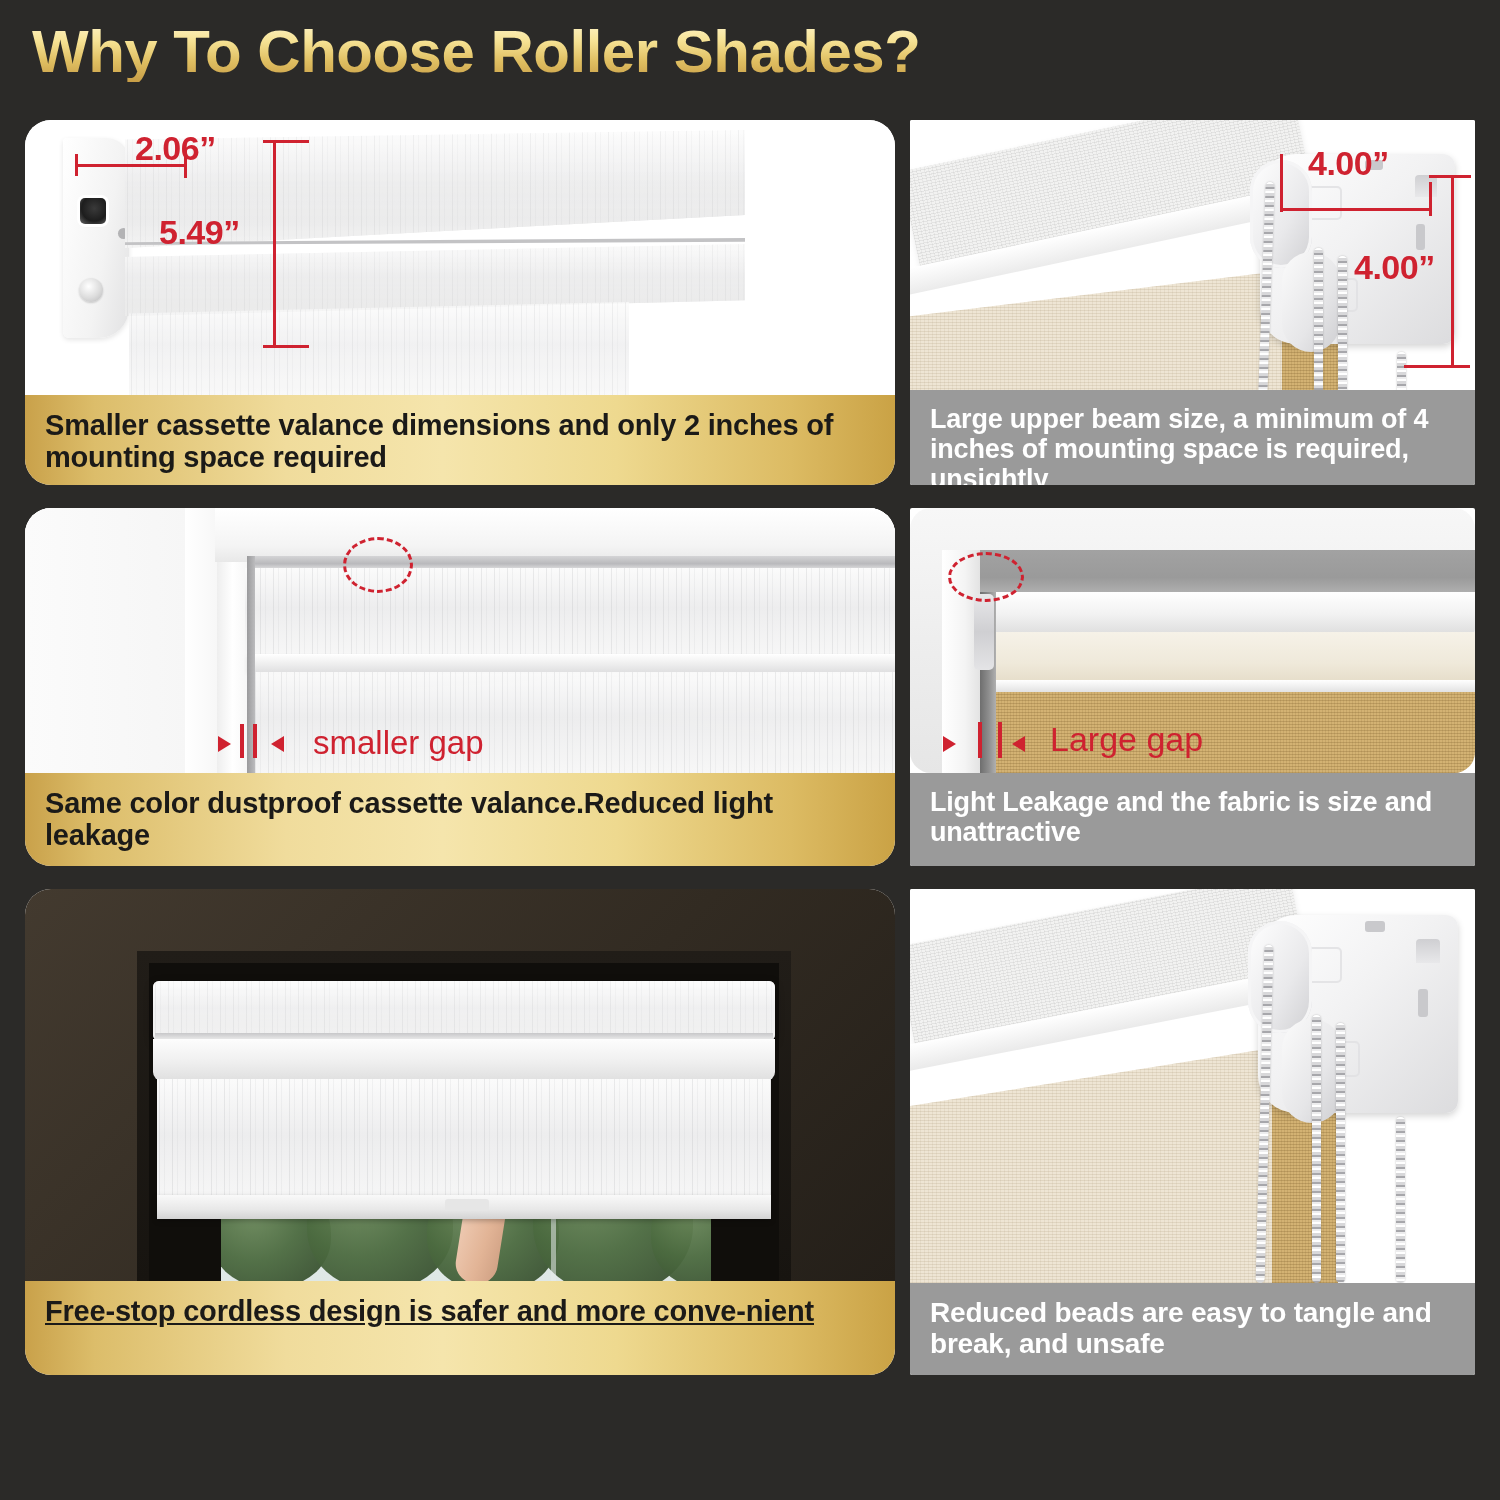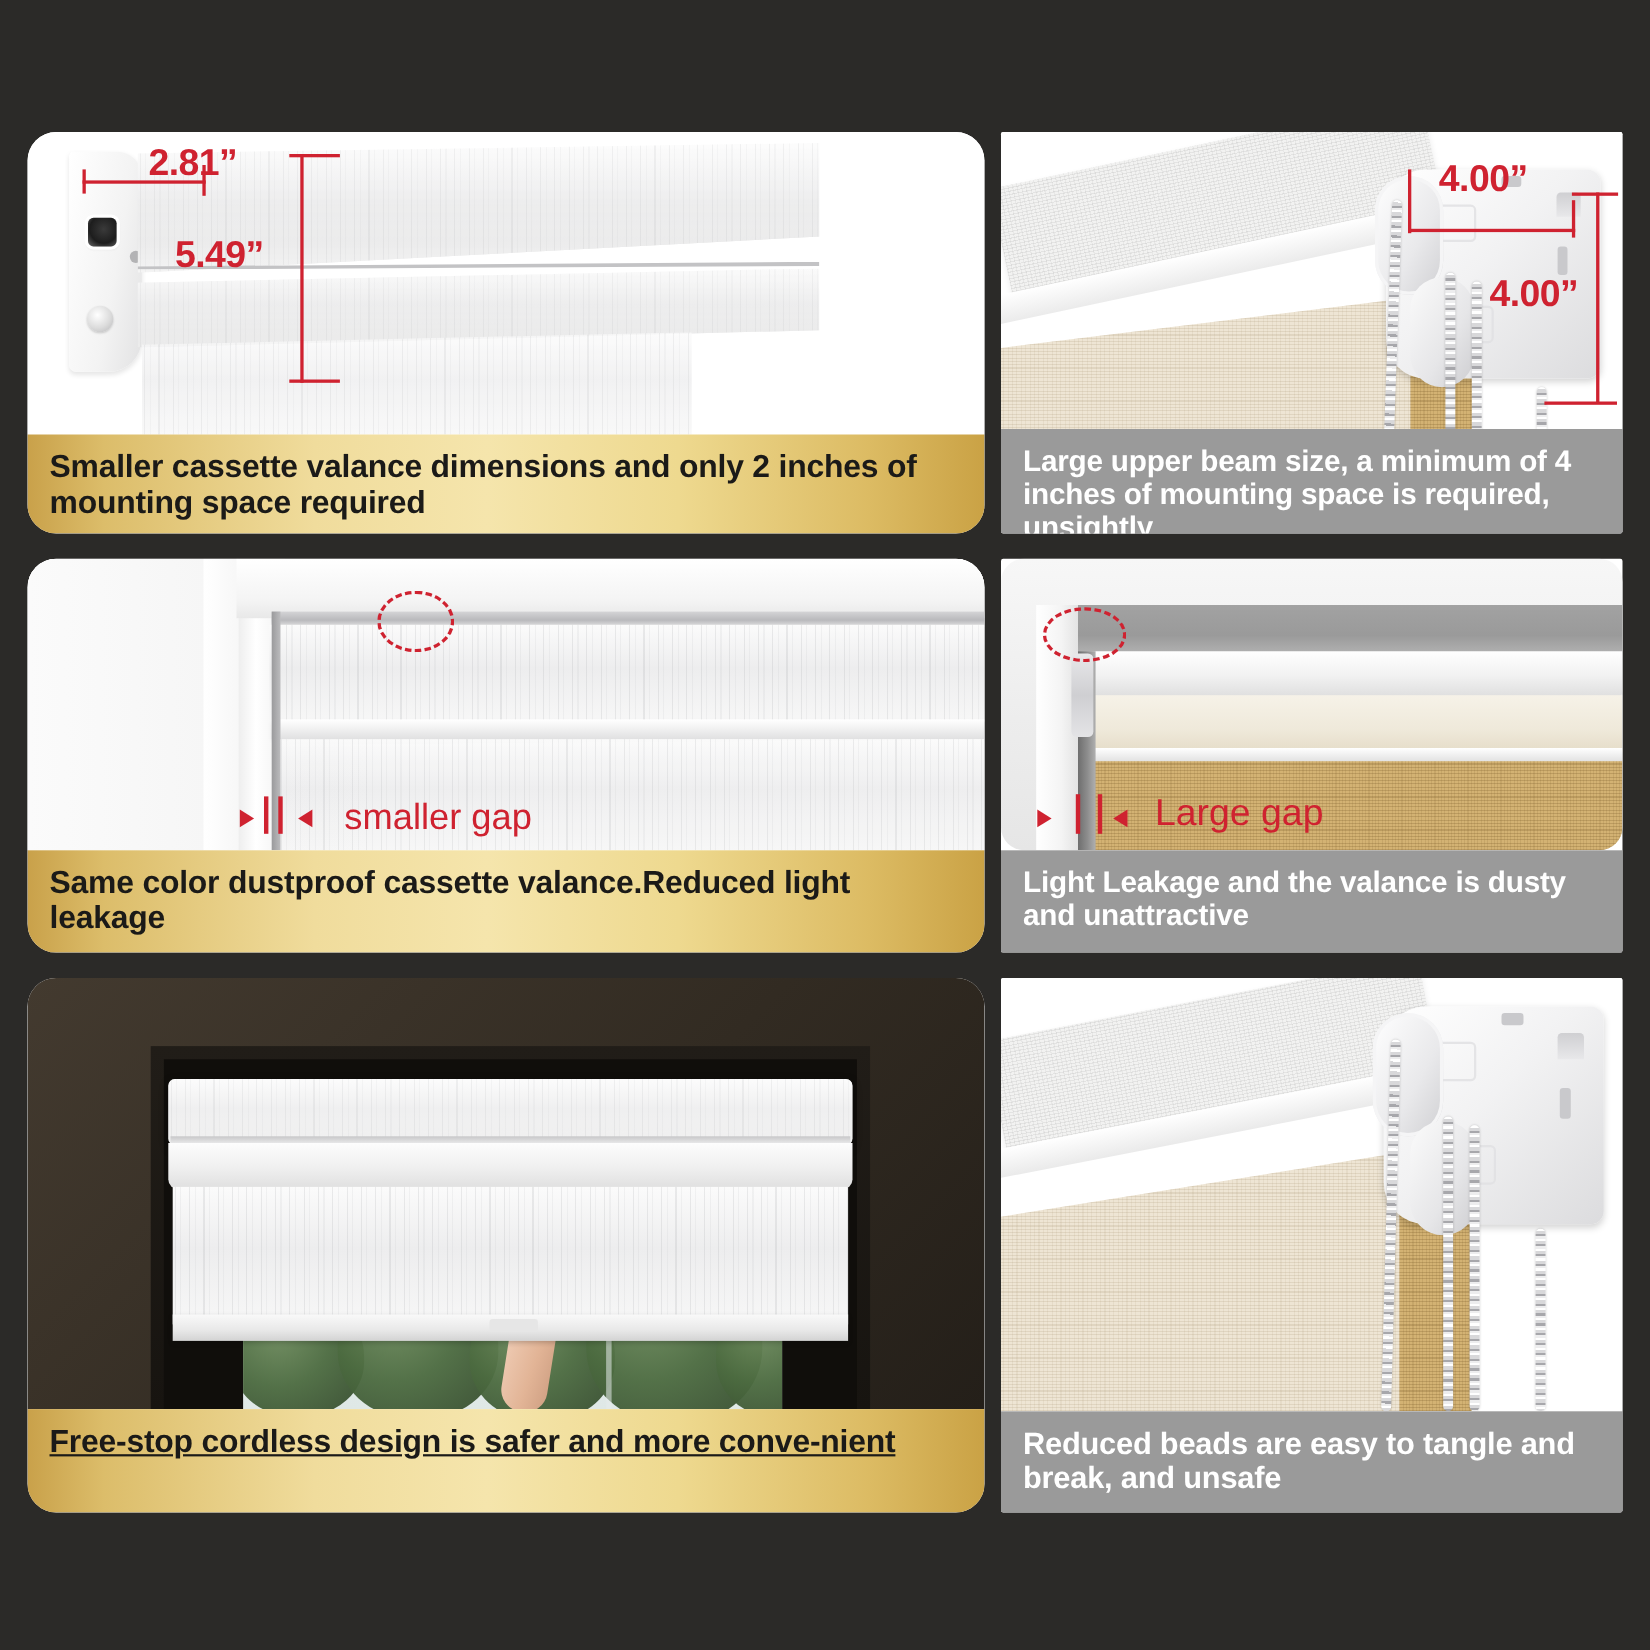--- a/index.html
+++ b/index.html
@@ -185,20 +185,21 @@
     position: absolute;
     background: #c9c9cc;
     border-radius: 3px;
   }
 </style>
 </head>
 <body>
 
 <div id="page">
 
+  <div id="title">Why To Choose Roller Shades?</div>
 
   <div class="panel left" style="left:25px; top:120px; width:870px; height:365px;">
 
     <div class="photo" style="height:275px; background:#fff;">
       <div class="scene">
 
         <div class="cass-body" style="left:38px; top:18px; width:66px; height:200px;
                     border-radius:4px 22px 30px 6px;
                     background:linear-gradient(100deg,#ffffff 0%,#f3f3f3 60%,#e2e2e3 100%);"></div>
 
@@ -233,21 +234,21 @@
                     clip-path: polygon(0 12%, 100% 0%, 100% 100%, 0 100%); opacity:.75;"></div>
 
         <div class="mline v" style="left:248px; top:20px; height:208px;"></div>
         <div class="mline h" style="left:238px; top:20px; width:46px;"></div>
         <div class="mline h" style="left:238px; top:225px; width:46px;"></div>
         <div class="mlabel" style="left:134px; top:93px; font-size:34px;">5.49”</div>
 
         <div class="mline h" style="left:50px; top:44px; width:112px;"></div>
         <div class="mline v" style="left:50px; top:34px; height:22px;"></div>
         <div class="mline v" style="left:159px; top:30px; height:28px;"></div>
-        <div class="mlabel" style="left:110px; top:9px; font-size:34px;">2.81”</div>
+        <div class="mlabel" style="left:110px; top:9px; font-size:34px;">2.06”</div>
       </div>
     </div>
 
     <div class="caption gold tall" style="height:90px; font-size:29px;">Smaller cassette valance dimensions and only 2 inches of mounting space required</div>
   </div>
 
   <div class="panel right" style="left:910px; top:120px; width:565px; height:365px;">
 
     <div class="photo" style="height:270px; background:#fff;text-align:right;">
       <div class="scene">
@@ -383,21 +384,21 @@
         <div class="dashed-circle" style="left:38px; top:44px; width:76px; height:50px;"></div>
 
         <div class="arrow-r" style="left:33px; top:228px;"></div>
         <div class="gap-bar" style="left:68px; top:214px; height:36px;"></div>
         <div class="gap-bar" style="left:88px; top:214px; height:36px;"></div>
         <div class="arrow-l" style="left:102px; top:228px;"></div>
         <div class="gap-label" style="left:140px; top:212px; font-size:34px;">Large gap</div>
       </div>
     </div>
 
-    <div class="caption gray" style="height:93px; font-size:27px; padding-top:14px;">Light Leakage and the valance is dusty and unattractive</div>
+    <div class="caption gray" style="height:93px; font-size:27px; padding-top:14px;">Light Leakage and the fabric is size and unattractive</div>
   </div>
 
   <div class="panel left" style="left:25px; top:889px; width:870px; height:486px;">
 
     <div class="photo" style="height:392px;">
       <div class="scene room-bg">
 
         <div style="position:absolute; left:112px; top:62px; width:654px; height:330px;
                     background:linear-gradient(180deg,#211d18 0%,#171410 100%);"></div>
 

